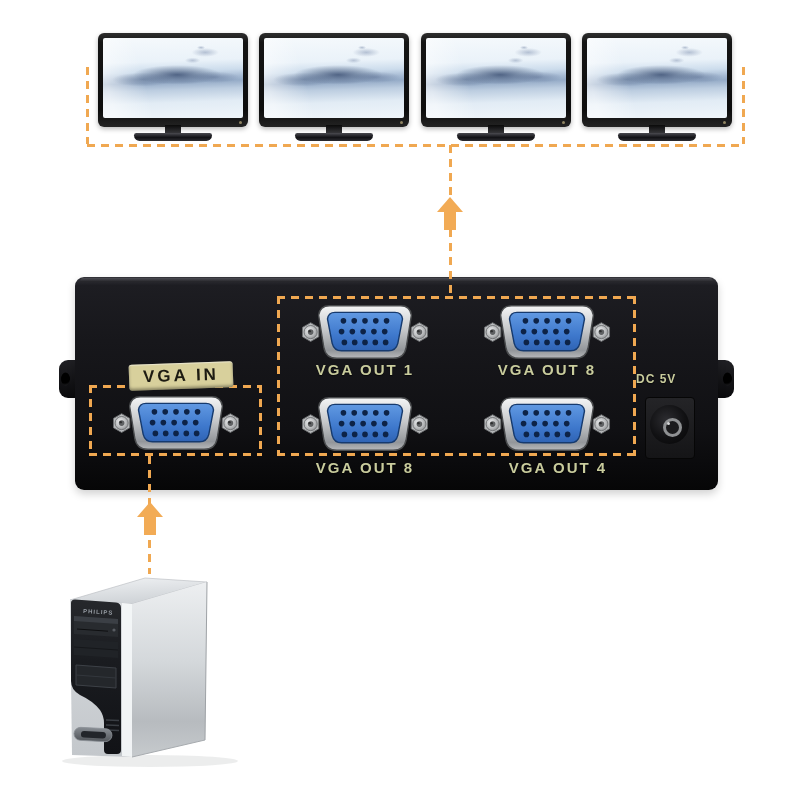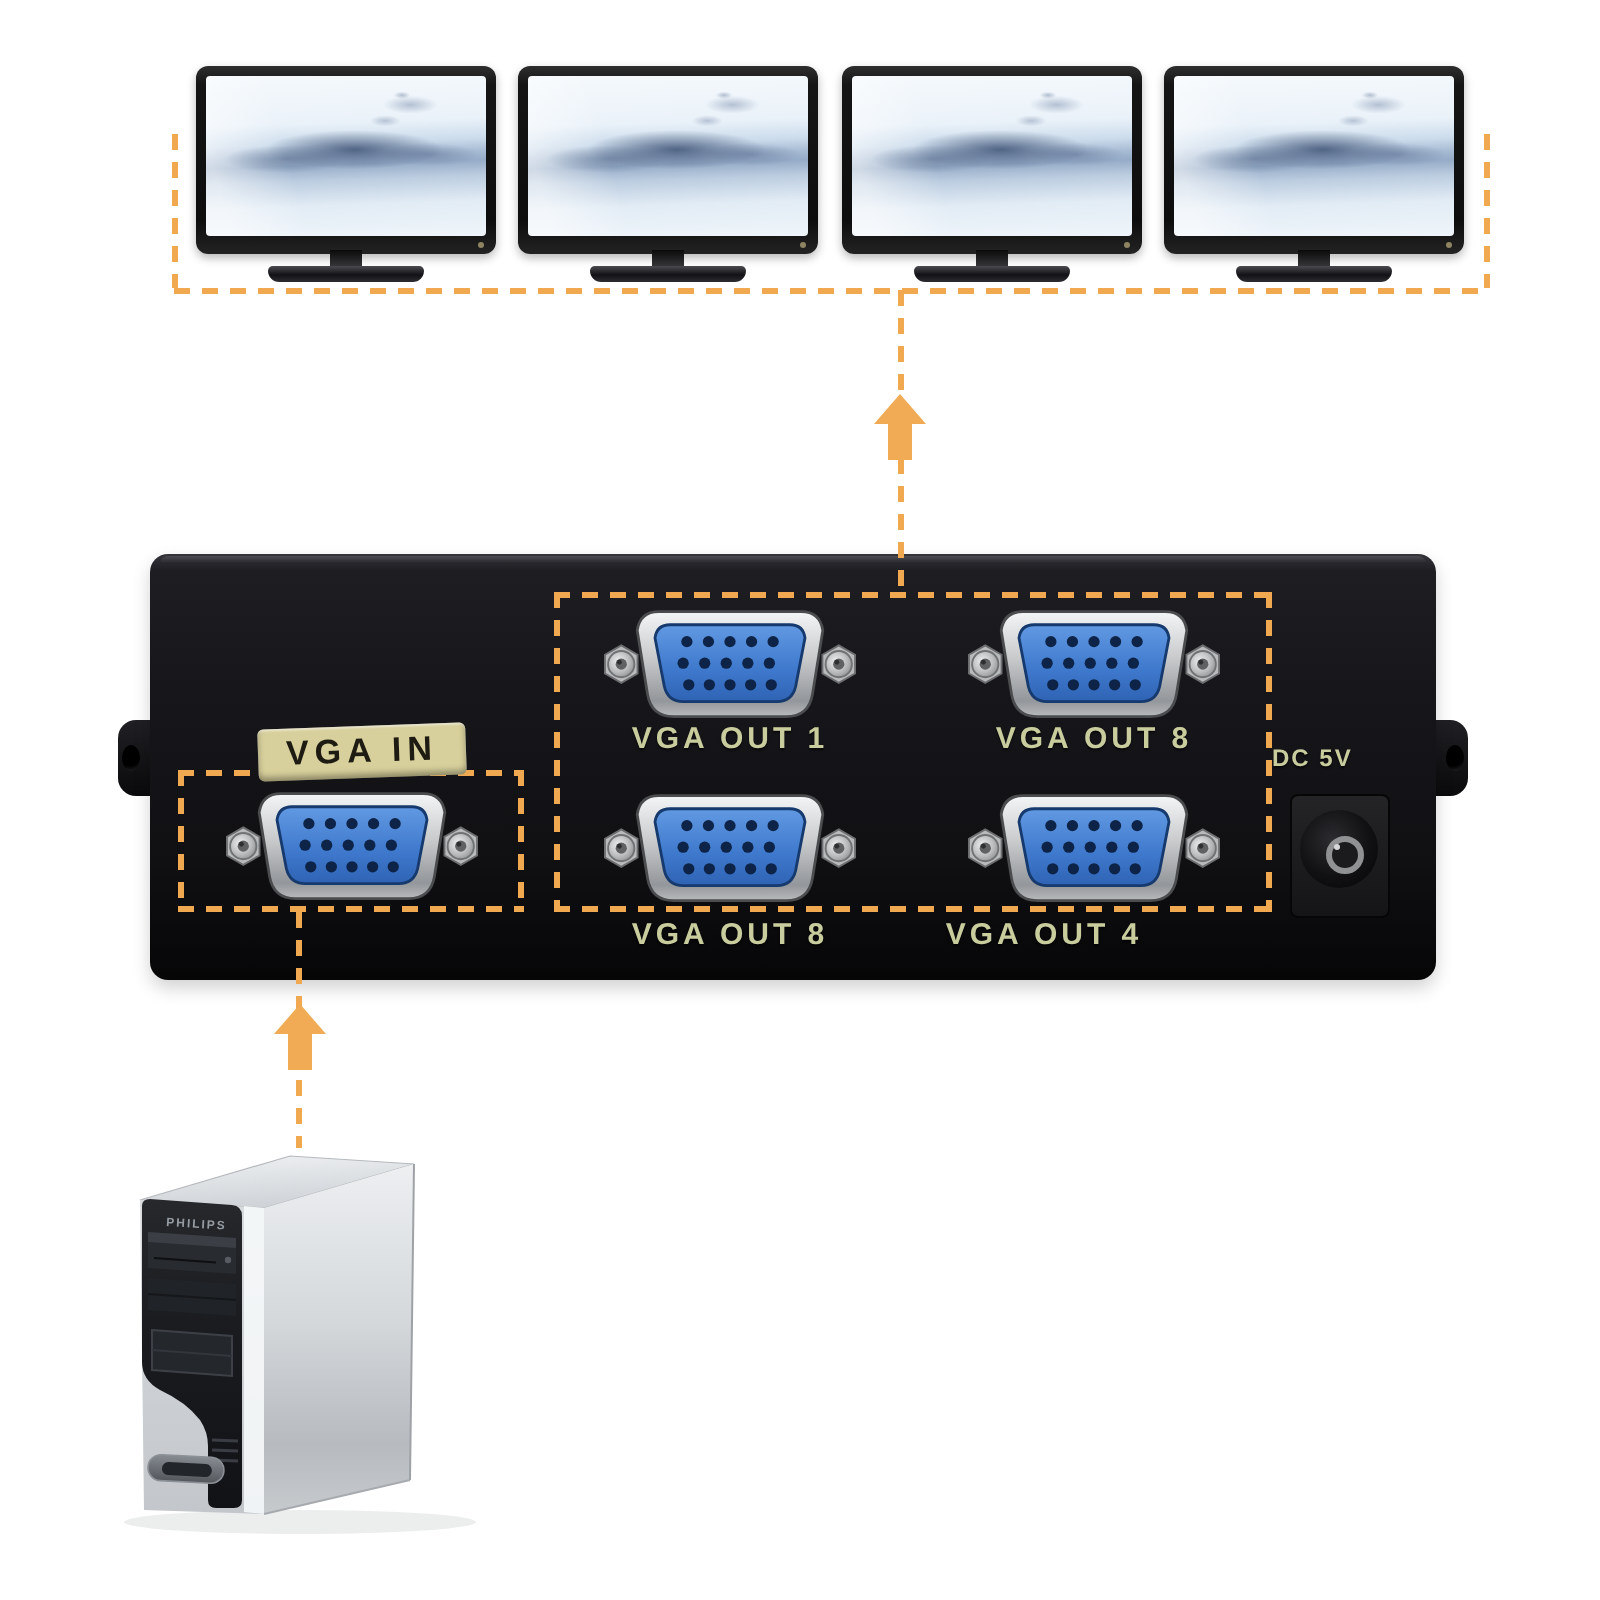--- a/index.html
+++ b/index.html
@@ -72,21 +72,21 @@
   .p-out2{left:481px;top:303px;}
   .p-out3{left:299px;top:395px;}
   .p-out4{left:481px;top:395px;}
 
   .port-label{position:absolute;width:140px;text-align:center;z-index:4;
         font-weight:700;font-size:15px;letter-spacing:2px;color:var(--label,#c9cc9d);
         text-shadow:0 1px 1px rgba(0,0,0,.6);}
   .ol1{left:295px;top:361px;}
   .ol2{left:477px;top:361px;}
   .ol3{left:295px;top:459px;}
-  .ol4{left:452px;top:459px;}
+  .ol4{left:488px;top:459px;}
   .dc-label{position:absolute;left:636px;top:372px;z-index:4;font-weight:700;font-size:12px;
         letter-spacing:1px;color:var(--label,#c9cc9d);text-shadow:0 1px 1px rgba(0,0,0,.6);}
   .vga-in-badge{position:absolute;left:129px;top:363px;width:104px;height:26px;z-index:4;
         background:var(--badge,#d8d09c);color:#1d1b12;font-weight:700;font-size:17px;line-height:26px;
         text-align:center;letter-spacing:3px;border-radius:3px;transform:rotate(-2deg);
         box-shadow:inset 0 -2px 3px rgba(0,0,0,.35), inset 0 1px 1px rgba(255,255,255,.55);}
 
   .dc-jack{position:absolute;left:645px;top:397px;width:48px;height:60px;z-index:3;border-radius:4px;
         background:linear-gradient(180deg,#242427,#151517);border:1px solid #060606;}
   .dc-jack .barrel{position:absolute;left:4px;top:7px;width:39px;height:39px;border-radius:50%;

